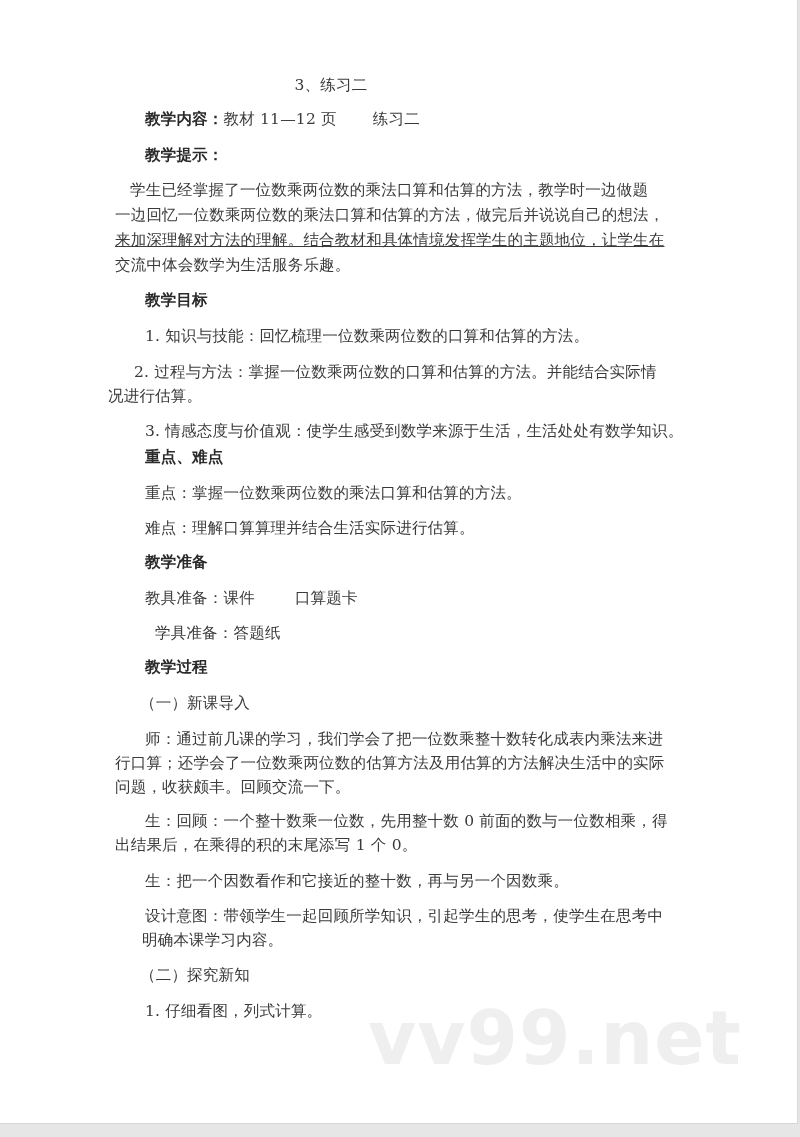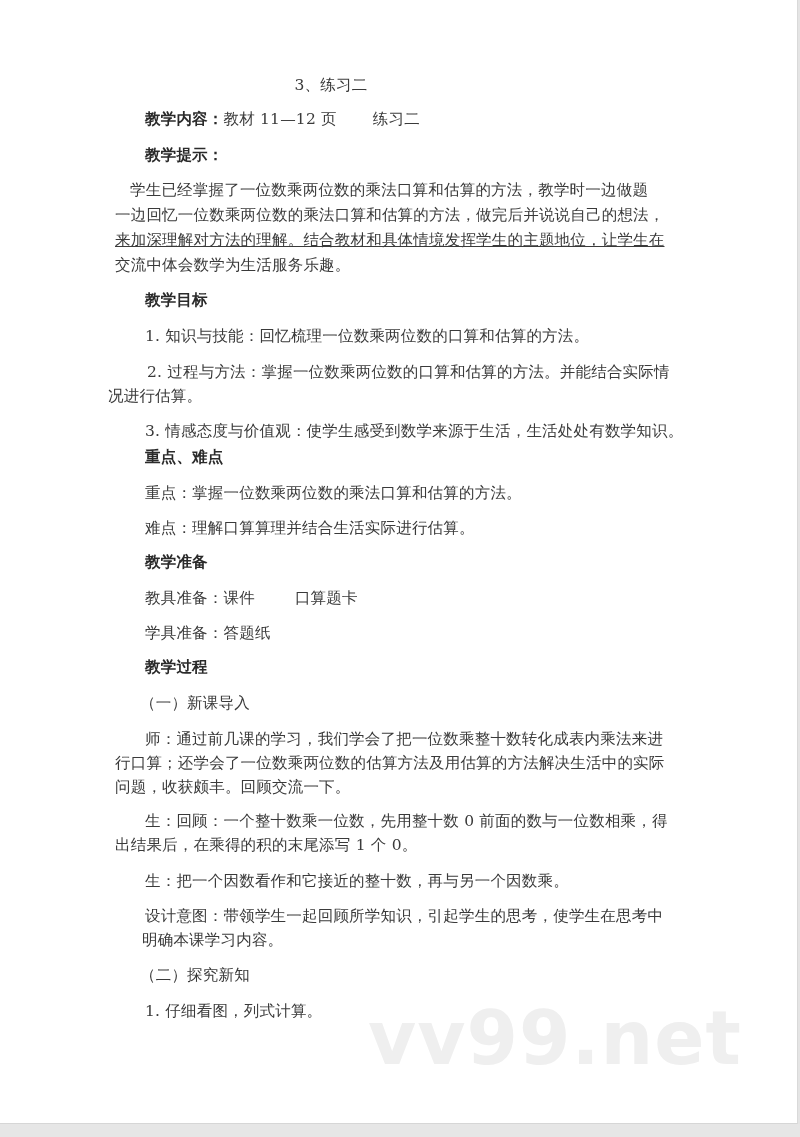--- a/index.html
+++ b/index.html
@@ -87,33 +87,33 @@
 
   <div class="line bold" style="left:145px; top:145px;">教学提示：</div>
 
   <div class="line" style="left:130px; top:180px;">学生已经掌握了一位数乘两位数的乘法口算和估算的方法，教学时一边做题</div>
   <div class="line" style="left:115px; top:205px;">一边回忆一位数乘两位数的乘法口算和估算的方法，做完后并说说自己的想法，</div>
   <div class="line" style="left:115px; top:230px;text-decoration:underline;">来加深理解对方法的理解。结合教材和具体情境发挥学生的主题地位，让学生在</div>
   <div class="line" style="left:115px; top:255px;">交流中体会数学为生活服务乐趣。</div>
 
   <div class="line bold" style="left:145px; top:290px;">教学目标</div>
   <div class="line" style="left:145px; top:326px;">1. 知识与技能：回忆梳理一位数乘两位数的口算和估算的方法。</div>
-  <div class="line" style="left:147px; top:362px;">2. 过程与方法：掌握一位数乘两位数的口算和估算的方法。并能结合实际情</div>
+  <div class="line" style="left:134px; top:362px;">2. 过程与方法：掌握一位数乘两位数的口算和估算的方法。并能结合实际情</div>
   <div class="line" style="left:108px; top:386px;">况进行估算。</div>
   <div class="line" style="left:145px; top:421px;">3. 情感态度与价值观：使学生感受到数学来源于生活，生活处处有数学知识。</div>
 
   <div class="line bold" style="left:145px; top:447px;">重点、难点</div>
   <div class="line" style="left:145px; top:483px;text-align:right;">重点：掌握一位数乘两位数的乘法口算和估算的方法。</div>
   <div class="line" style="left:145px; top:518px;">难点：理解口算算理并结合生活实际进行估算。</div>
 
   <div class="line bold" style="left:145px; top:552px;">教学准备</div>
   <div class="line" style="left:145px; top:588px;">
     <span>教具准备：课件</span><span class="gap2"></span><span>口算题卡</span>
   </div>
-  <div class="line" style="left:145px; top:623px;">学具准备：答题纸</div>
+  <div class="line" style="left:155px; top:623px;">学具准备：答题纸</div>
 
   <div class="line bold" style="left:145px; top:657px;">教学过程</div>
   <div class="line" style="left:140px; top:693px;">（一）新课导入</div>
 
   <div class="line" style="left:145px; top:729px;">师：通过前几课的学习，我们学会了把一位数乘整十数转化成表内乘法来进</div>
   <div class="line" style="left:115px; top:753px;">行口算；还学会了一位数乘两位数的估算方法及用估算的方法解决生活中的实际</div>
   <div class="line" style="left:115px; top:777px;">问题，收获颇丰。回顾交流一下。</div>
 
   <div class="line" style="left:145px; top:811px;">生：回顾：一个整十数乘一位数，先用整十数 0 前面的数与一位数相乘，得</div>
   <div class="line" style="left:115px; top:835px;">出结果后，在乘得的积的末尾添写 1 个 0。</div>

